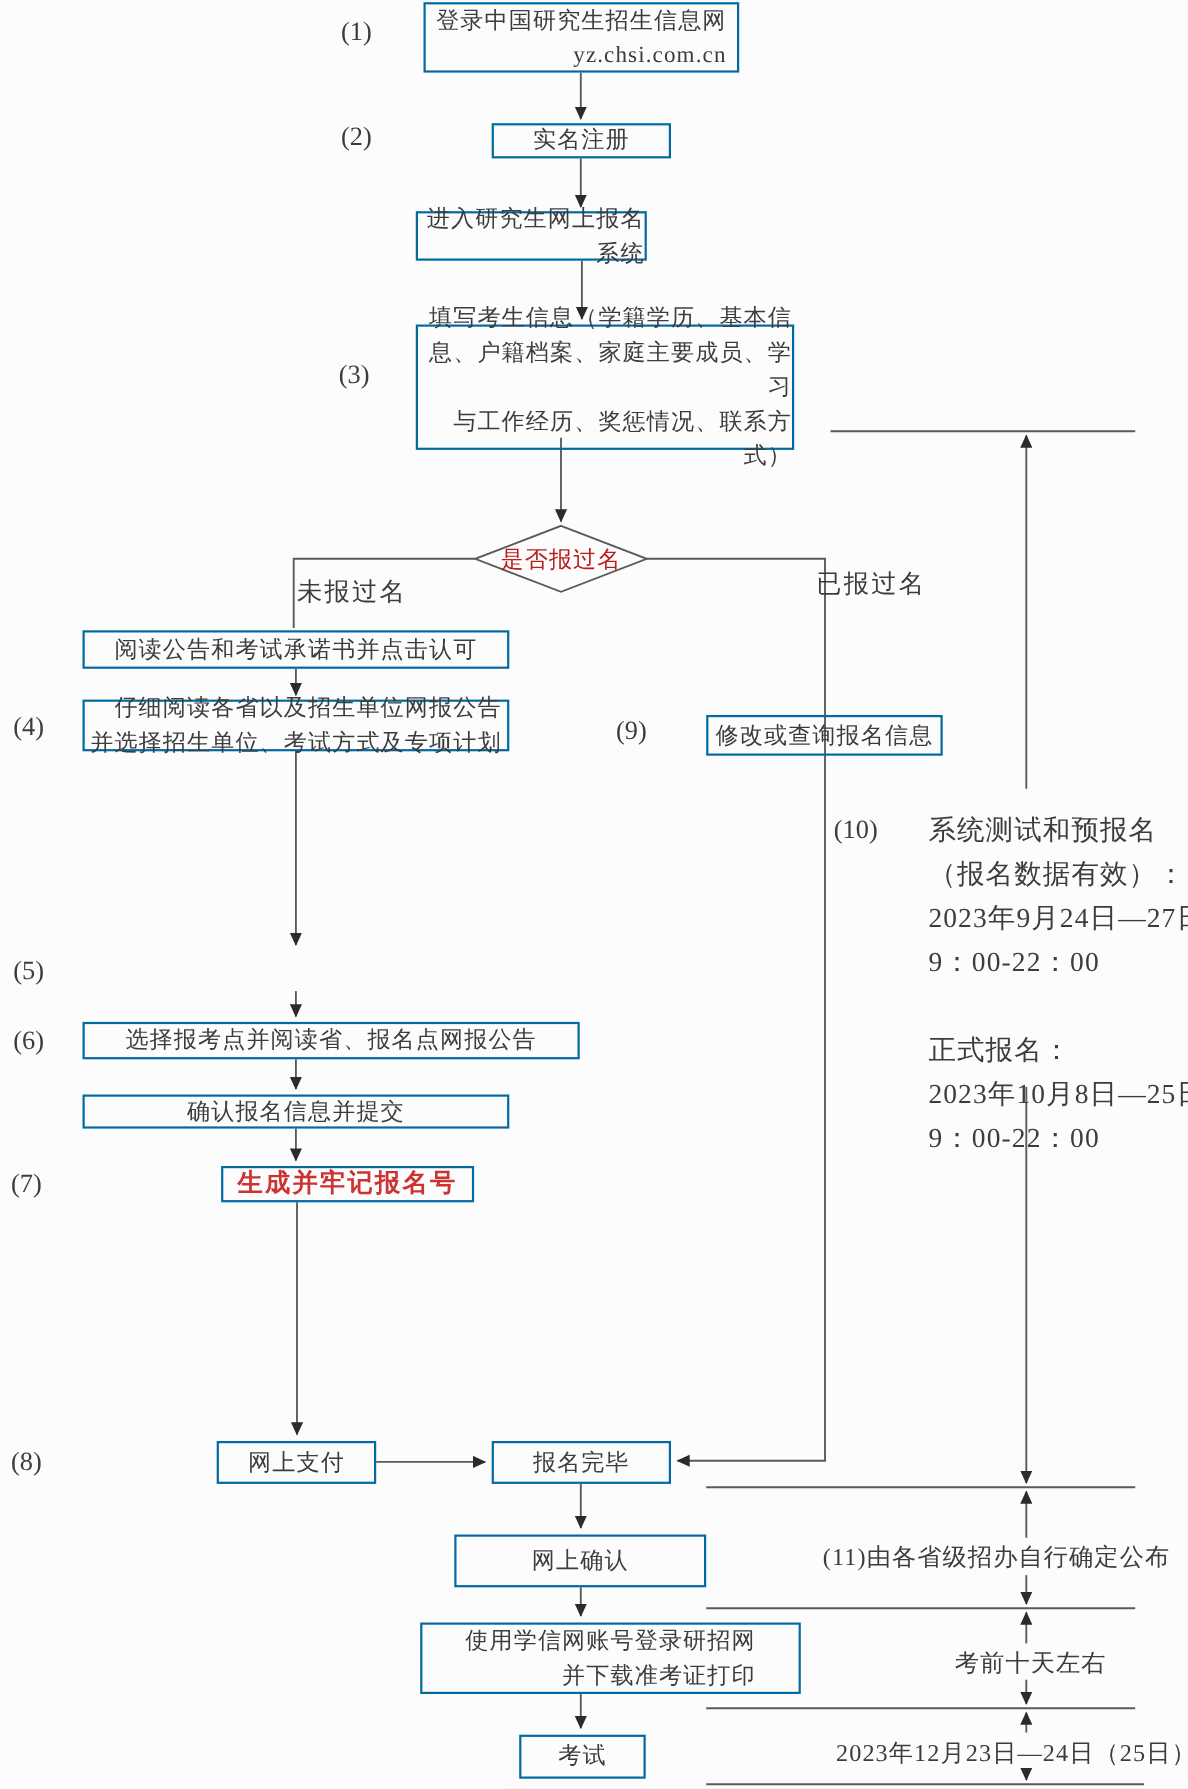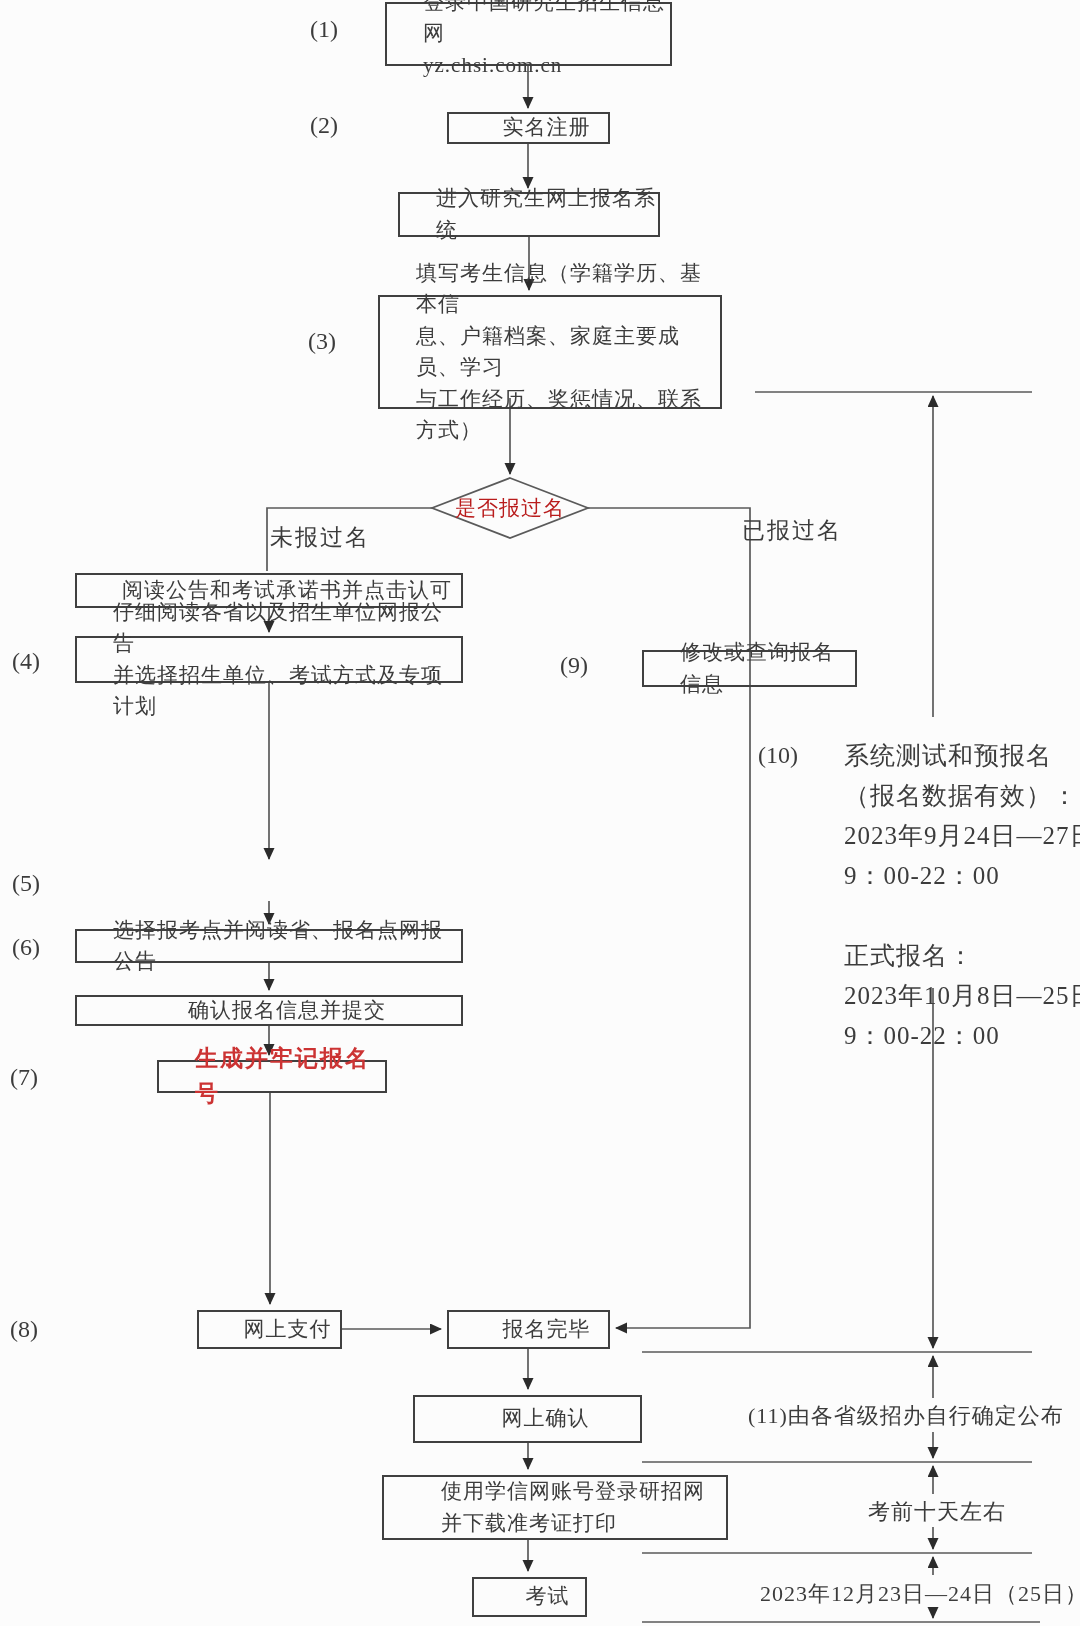--- a/index.html
+++ b/index.html
@@ -5,28 +5,27 @@
   html,body{margin:0;padding:0;background:#f2f2f2;}
   #stage{
     position:relative;width:1080px;height:1626px;
     background:#fcfcfc;overflow:hidden;
     font-family:"Liberation Serif","DejaVu Serif",serif;
     color:#3a3a3a;
   }
   #connectors{position:absolute;left:0;top:0;width:1080px;height:1626px;}
   .node{
     position:absolute;box-sizing:border-box;
-    border:2px solid #404040;background:transparent;
+    border:2px solid #0369a1;background:transparent;
     display:flex;align-items:center;justify-content:center;
-    text-align:left;white-space:pre-line;
+    text-align:right;white-space:pre-line;
     font-size:21px;line-height:1.5;color:#3c3c3c;
     letter-spacing:1px;
-    padding-left:36px;
   }
-  .node.highlight{color:#cc3333;font-weight:bold;font-size:23px;letter-spacing:2px;}
+  .node.highlight{color:#cc3333;font-weight:bold;font-size:23px;letter-spacing:2px;margin-left:44px;}
   .diamond-label{
     position:absolute;display:flex;align-items:center;justify-content:center;
     font-size:21px;color:#b91c1c;letter-spacing:1px;background:transparent;
   }
   .step-label{
     position:absolute;font-size:24px;color:#3c3c3c;white-space:nowrap;
   }
   .branch-label{
     position:absolute;font-size:23px;color:#3c3c3c;white-space:nowrap;letter-spacing:2px;margin-left:44px;
   }
@@ -84,31 +83,31 @@
       <line x1="933" y1="1494" x2="933" y2="1466" marker-end="url(#ah)"></line>
       <line x1="933" y1="1527" x2="933" y2="1549" marker-end="url(#ah)"></line>
       <line x1="933" y1="1575" x2="933" y2="1557" marker-end="url(#ah)"></line>
       <line x1="933" y1="1610" x2="933" y2="1618" marker-end="url(#ah)"></line>
     </g>
   </svg>
 
   <div class="node" style="left:385px;top:2px;width:287px;height:64px;">登录中国研究生招生信息网
 yz.chsi.com.cn</div>
   <div class="node" style="left:447px;top:112px;width:163px;height:32px;">实名注册</div>
-  <div class="node" style="left:398px;top:192px;width:262px;height:45px;">进入研究生网上报名系统</div>
+  <div class="node" style="left:378px;top:192px;width:210px;height:45px;">进入研究生网上报名系统</div>
   <div class="node" style="left:378px;top:295px;width:344px;height:114px;">填写考生信息（学籍学历、基本信
 息、户籍档案、家庭主要成员、学习
 与工作经历、奖惩情况、联系方式）</div>
 
   <div class="diamond-label" style="left:432px;top:480px;width:156px;height:56px;">是否报过名</div>
 
   <div class="node" style="left:75px;top:573px;width:388px;height:35px;">阅读公告和考试承诺书并点击认可</div>
   <div class="node" style="left:75px;top:636px;width:388px;height:47px;">仔细阅读各省以及招生单位网报公告
 并选择招生单位、考试方式及专项计划</div>
-  <div class="node" style="left:75px;top:929px;width:388px;height:34px;">选择报考点并阅读省、报名点网报公告</div>
+  <div class="node" style="left:75px;top:929px;width:452px;height:34px;">选择报考点并阅读省、报名点网报公告</div>
   <div class="node" style="left:75px;top:995px;width:388px;height:31px;">确认报名信息并提交</div>
   <div class="node highlight" style="left:157px;top:1060px;width:230px;height:33px;">生成并牢记报名号</div>
   <div class="node" style="left:197px;top:1310px;width:145px;height:39px;">网上支付</div>
 
   <div class="node" style="left:642px;top:650px;width:215px;height:37px;">修改或查询报名信息</div>
 
   <div class="node" style="left:447px;top:1310px;width:163px;height:39px;">报名完毕</div>
   <div class="node" style="left:413px;top:1395px;width:229px;height:48px;">网上确认</div>
   <div class="node" style="left:382px;top:1475px;width:346px;height:65px;">使用学信网账号登录研招网
 并下载准考证打印</div>

